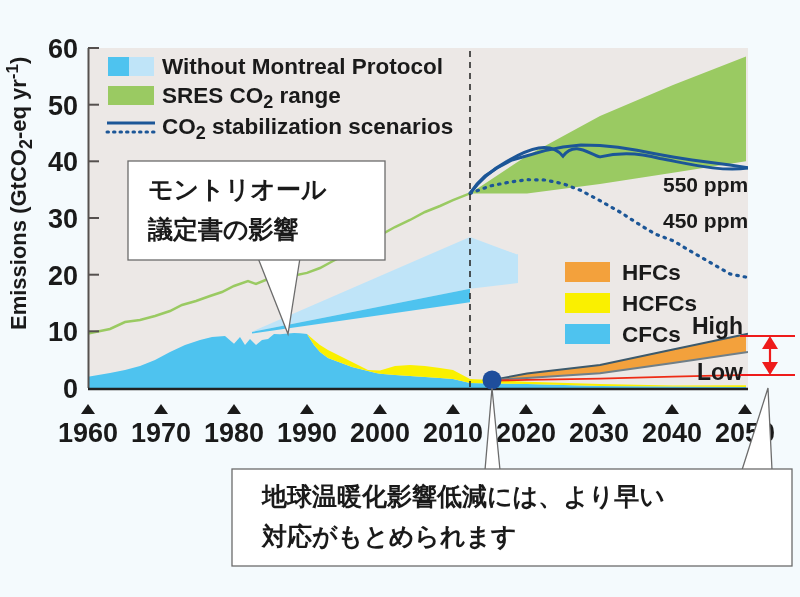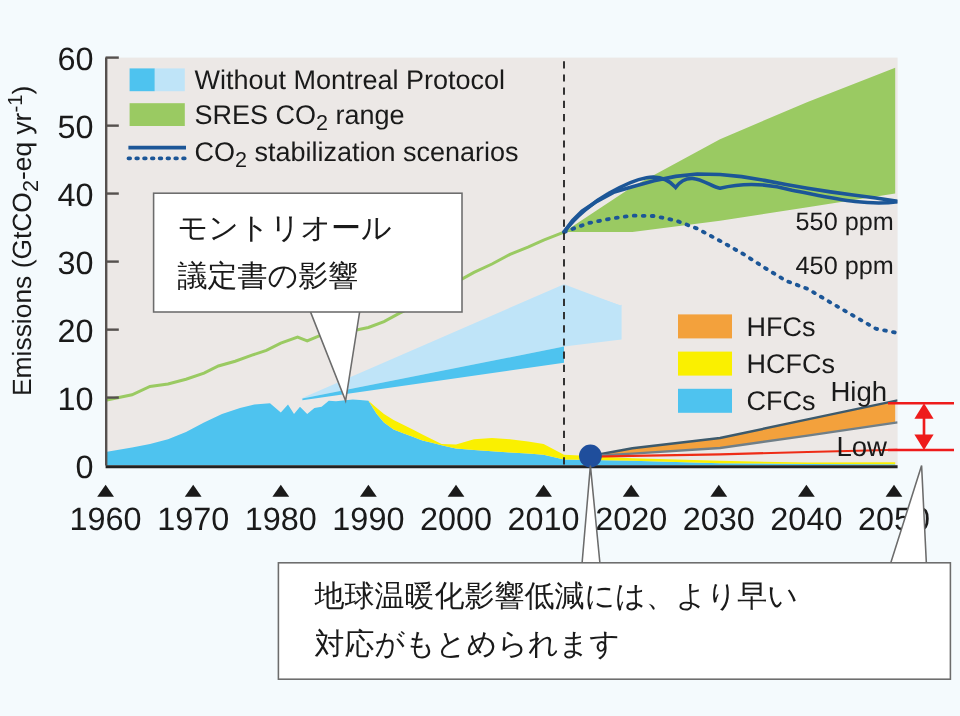--- a/index.html
+++ b/index.html
@@ -2,21 +2,21 @@
 <html><head>
 <meta charset="utf-8">
 <style>
   html,body{margin:0;padding:0;}
   body{
     width:800px;height:597px;
     background:#f4fafd;
     font-family:"Liberation Sans","DejaVu Sans",sans-serif;
     overflow:hidden;
   }
-  #fig{position:relative;width:800px;height:597px;}
+  #fig{position:relative;width:800px;height:597px;font-weight:bold;}
   svg.layer{position:absolute;left:0;top:0;width:800px;height:597px;}
   text{font-family:"Liberation Sans","DejaVu Sans",sans-serif;fill:#1a1a1a;}
   .axis-num{font-size:27px;}
   .legend-lbl{font-size:22.5px;}
   .ppm{font-size:21px;}
   .hl{font-size:23px;}
   .ylab{font-size:22px;}
   .jp{font-family:"DejaVu Sans",sans-serif;font-size:25px;}
   .jp2{font-family:"DejaVu Sans",sans-serif;font-size:25px;}
   .sub{font-size:18px;}

